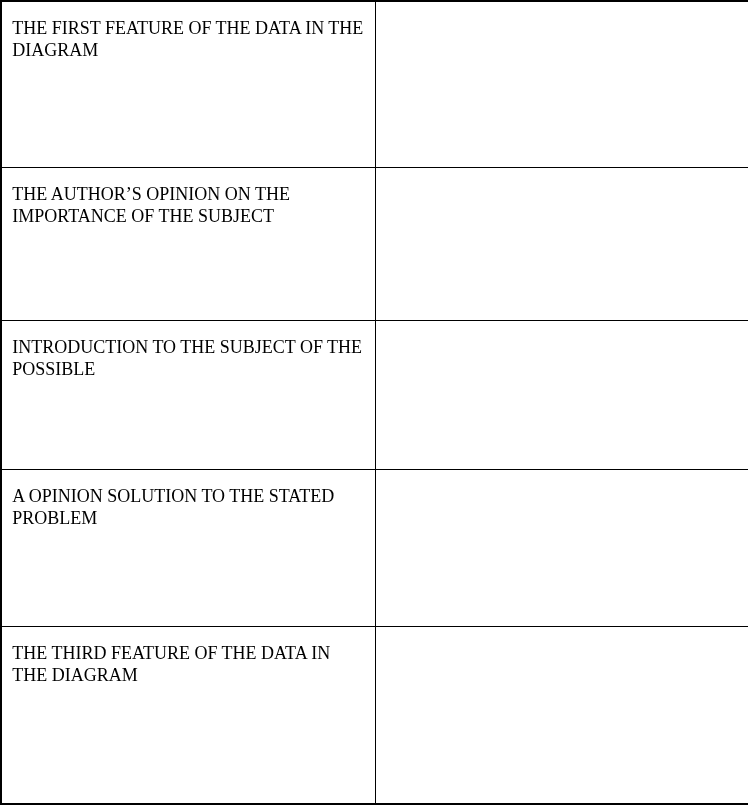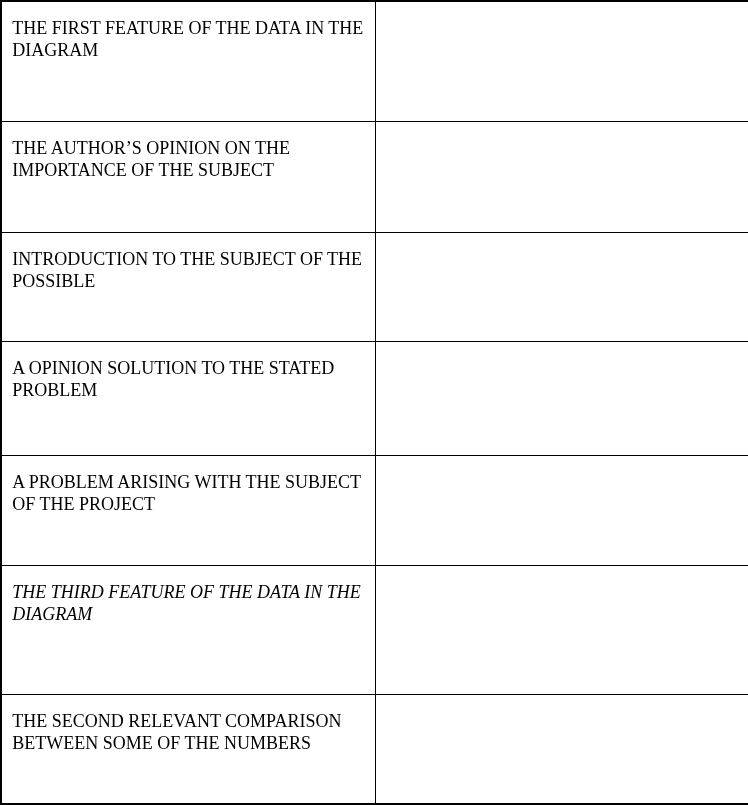--- a/index.html
+++ b/index.html
@@ -38,21 +38,21 @@
     margin: 0 auto;
   }
   
   tr.r0 { height: 89px; }
   tr.r1 { height: 82px; }
   tr.r2 { height: 80px; }
   tr.r3 { height: 140px; }
   tr.r4 { height: 84px; }
   tr.r5 { height: 82px; }
   tr.r6 { height: 81px; }
-  tr.r7 { height: 95px; font-style: italic; }
+  tr.r7 { height: 95px; }
   tr.r8 { height: 81px; }
 </style>
 </head>
 <body>
 
 <div class="page">
   <table class="worksheet">
     <colgroup>
       <col style="width: 374px;">
       <col style="width: 374px;">
@@ -83,39 +83,23 @@
         </td>
       </tr>
       <tr class="r4">
         <td>
           <div class="cell-text">A OPINION SOLUTION TO THE STATED PROBLEM</div>
         </td>
         <td>
           <div class="cell-text"></div>
         </td>
       </tr>
-      <tr class="r6">
-        <td>
-          <div class="cell-text">A PROBLEM ARISING WITH THE SUBJECT OF THE PROJECT</div>
-        </td>
-        <td>
-          <div class="cell-text"></div>
-        </td>
-      </tr>
       <tr class="r7">
         <td>
           <div class="cell-text">THE THIRD FEATURE OF THE DATA IN THE DIAGRAM</div>
-        </td>
-        <td>
-          <div class="cell-text"></div>
-        </td>
-      </tr>
-      <tr class="r8">
-        <td>
-          <div class="cell-text">THE SECOND RELEVANT COMPARISON BETWEEN SOME OF THE NUMBERS</div>
         </td>
         <td>
           <div class="cell-text"></div>
         </td>
       </tr>
     </tbody>
   </table>
 </div>
 
 </body></html>

